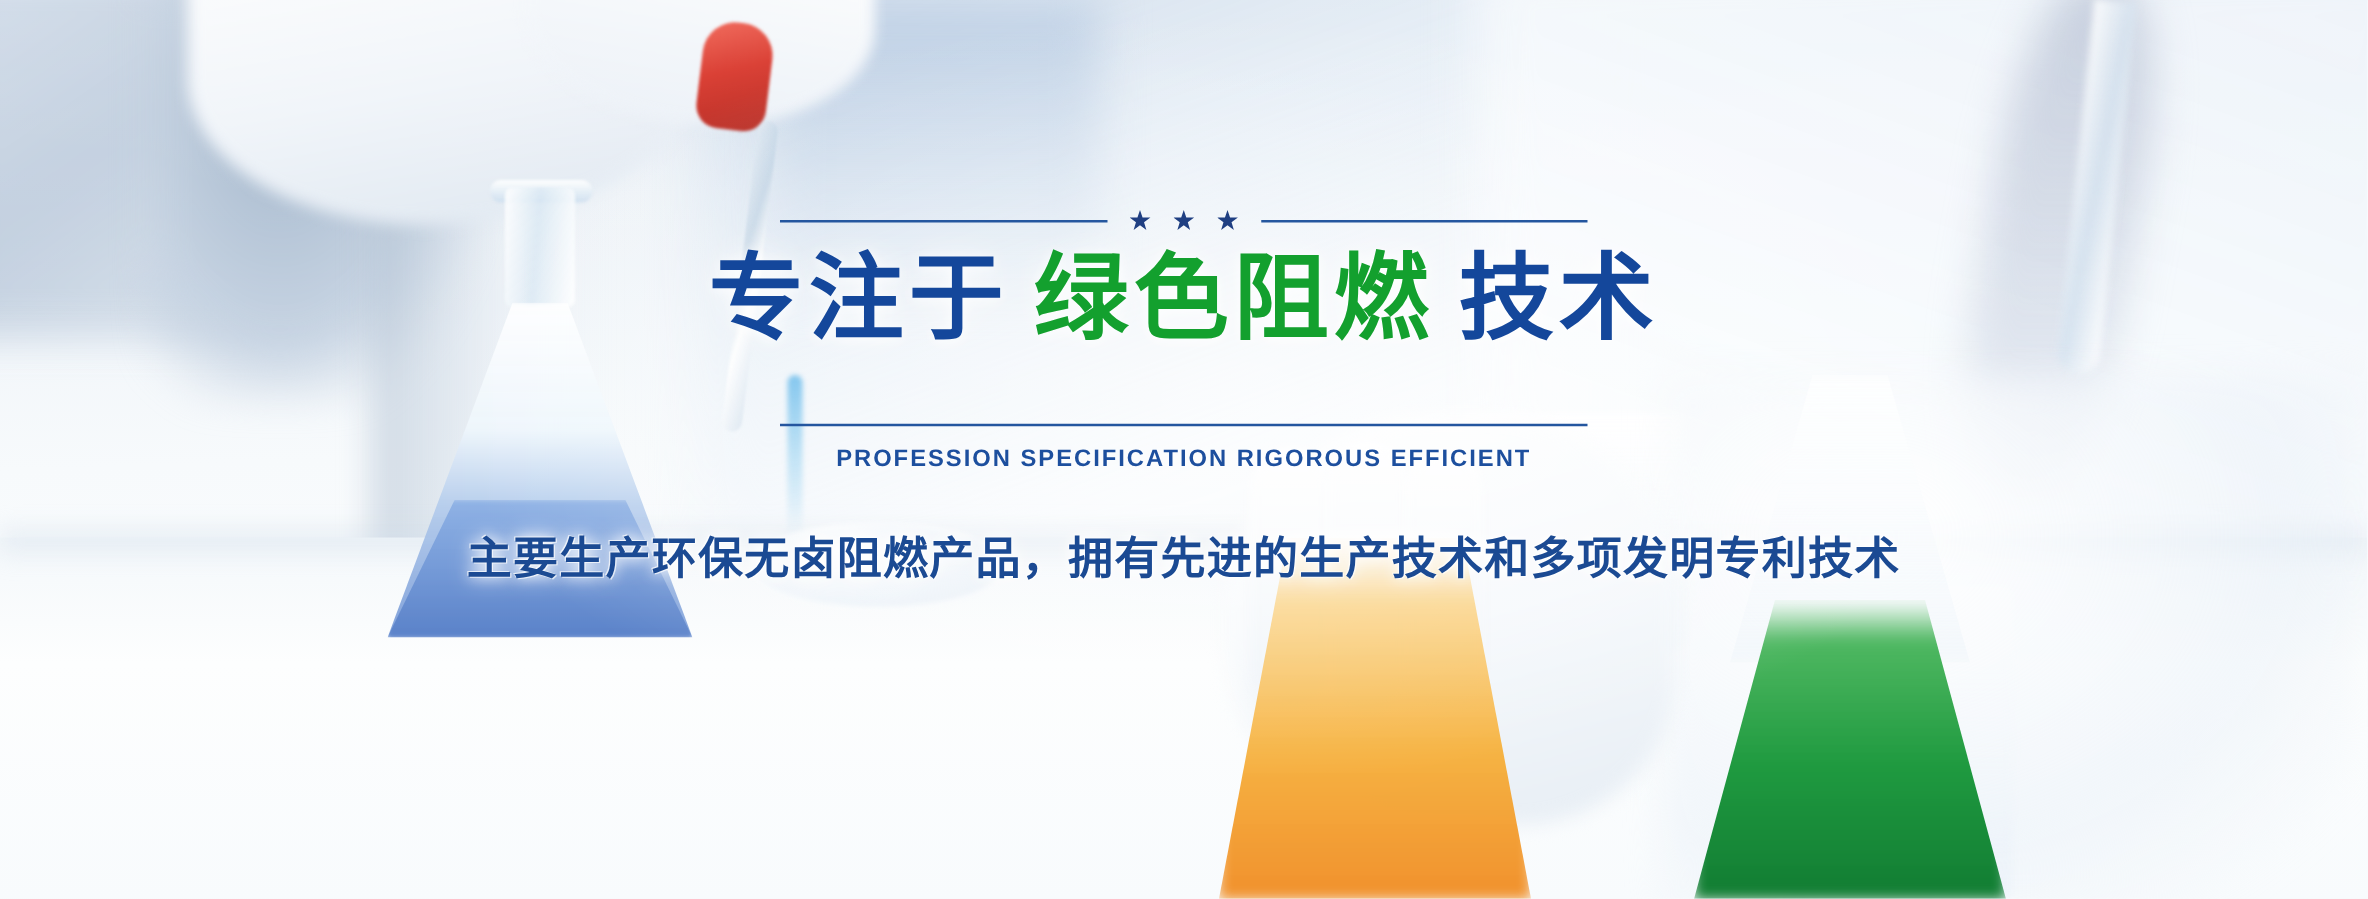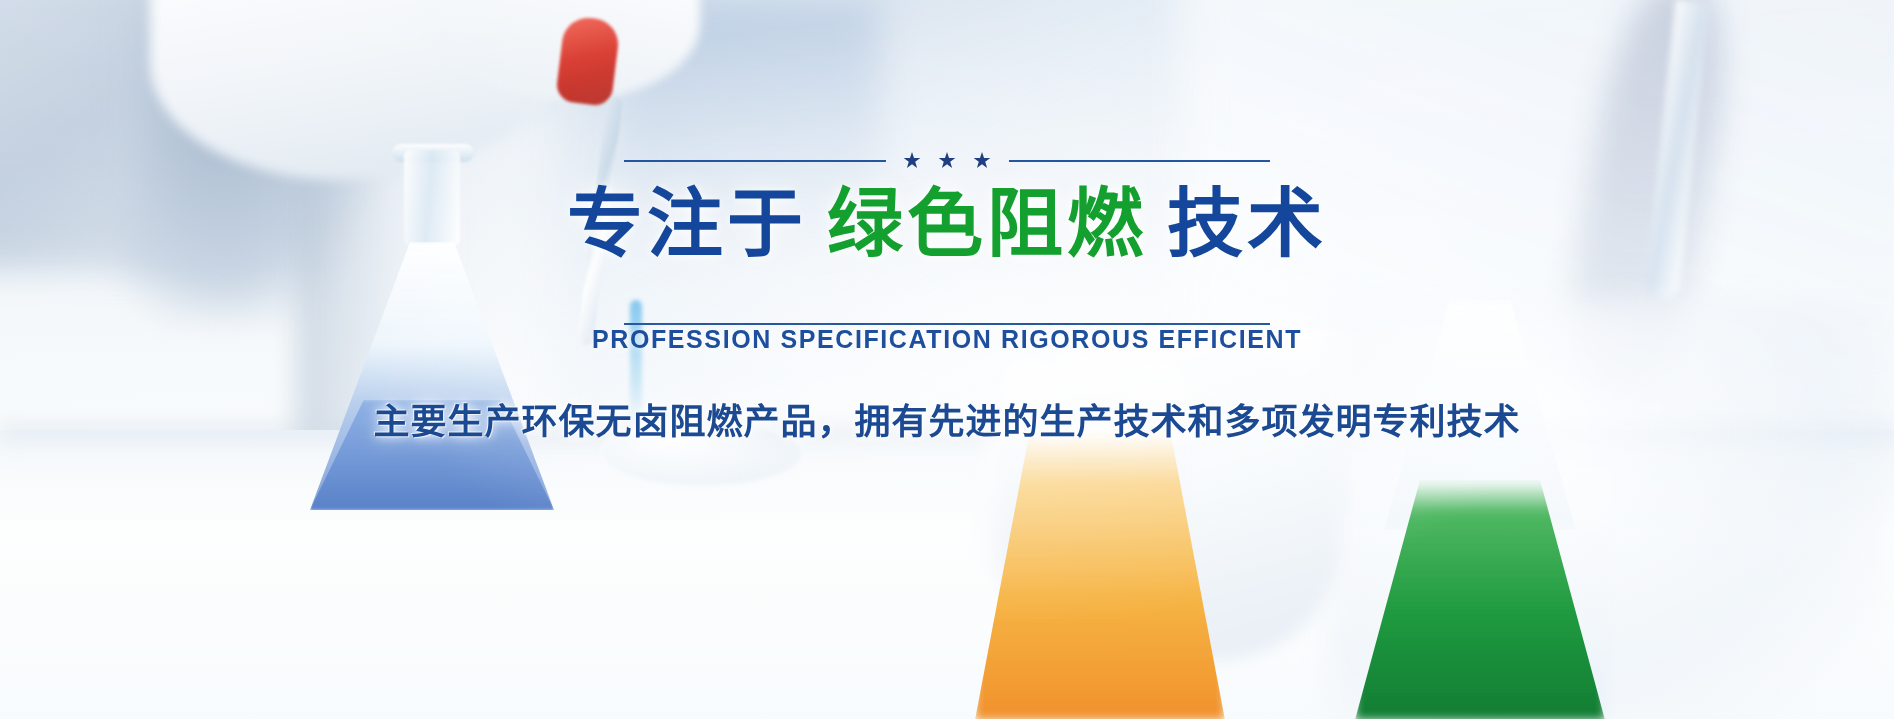--- a/index.html
+++ b/index.html
@@ -285,21 +285,21 @@
     background:
       radial-gradient(ellipse 900px 440px at 52% 44%, rgba(255,255,255,.55), rgba(255,255,255,0) 70%),
       linear-gradient(180deg, rgba(255,255,255,.12), rgba(255,255,255,0) 40%);
     pointer-events: none;
   }
 
   
   .content {
     position: absolute;
     left: 0; right: 0;
-    top: 152px;
+    top: 168px;
     display: flex;
     flex-direction: column;
     align-items: center;
     z-index: 5;
   }
 
   .rule-row {
     display: flex;
     align-items: center;
     justify-content: center;
@@ -337,21 +337,22 @@
   .title .gap { display: inline-block; width: 20px; }
 
   .rule-under {
     width: 646px;
     height: 2px;
     background: #24569f;
     margin-top: 6px;
   }
 
   .subtitle {
-    font-size: 25px;
+    margin-top: 16px;
+    font-size: 19px;
     font-weight: bold;
     letter-spacing: 1.6px;
     color: #1d4f9e;
     white-space: nowrap;
     text-shadow: 0 1px 8px rgba(255,255,255,.85);
   }
 
   .desc {
     margin-top: 38px;
     font-size: 36px;

